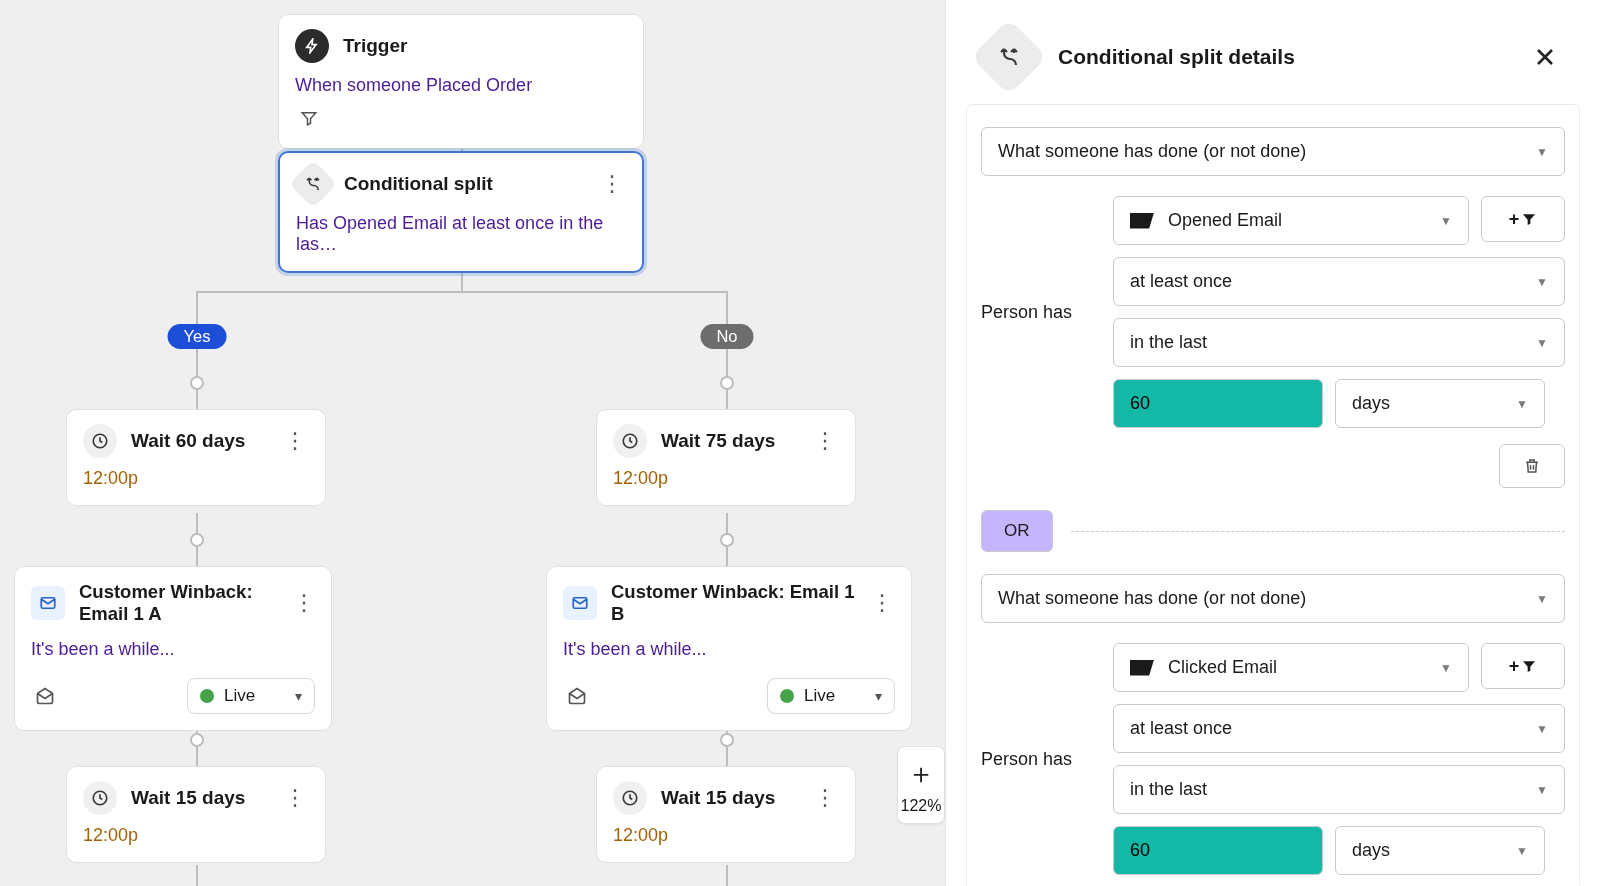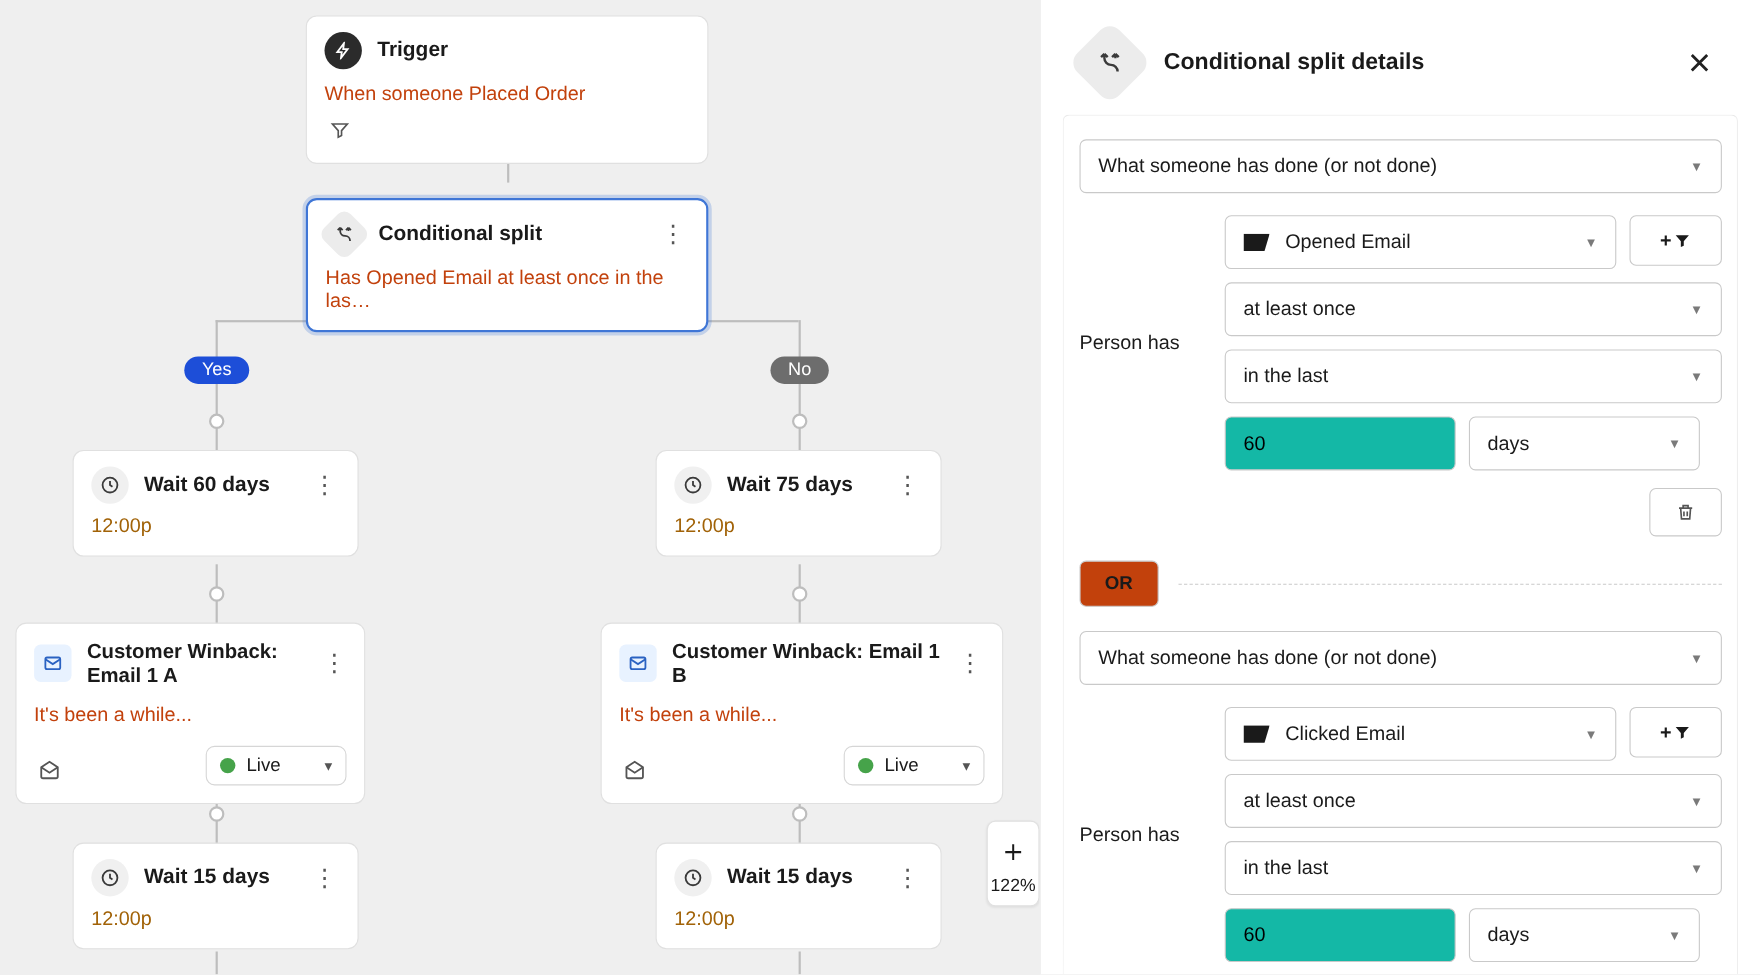--- a/index.html
+++ b/index.html
@@ -43,21 +43,21 @@
     box-shadow: 0 0 0 rgba(0,0,0,0);
     padding: 14px 16px 16px;
     text-align: left;
   }
   .card.selected {
     border: 2px solid #3f76d6;
     outline: 3px solid rgba(63,118,214,0.25);
   }
   .card .head { display: flex; align-items: center; gap: 14px; }
   .card .title { font-size: 19px; font-weight: 600; }
-  .card .desc { font-size: 18px; margin-top: 12px; color: #c2410c; }
+  .card .desc { font-size: 18px; margin-top: 12px; color: #4c1d95; }
   .card .time { font-size: 18px; margin-top: 10px; color: #a16207; }
 
   .iconbox {
     width: 34px; height: 34px; border-radius: 50%;
     display: flex; align-items: center; justify-content: center;
     background: #2b2b2b; color: #fff; flex: 0 0 34px;
   }
   .iconbox.light { background: #f0f0f0; color: #3a3a3a; }
   .iconbox.split { background: #ececec; color: #3a3a3a; transform: rotate(45deg); border-radius: 8px; }
   .iconbox.split svg { transform: rotate(-45deg); }
@@ -68,21 +68,21 @@
     color: #555; cursor: pointer; font-size: 22px; line-height: 1;
     border-radius: 4px;
   }
 
   .pushright { margin-left: auto; }
 
   .subicon {
     width: 28px; height: 28px; display:flex; align-items:center; justify-content:center;
     color:#555;
   }
-  .email-footer { display: flex; align-items: flex-end; margin-top: 18px; }
+  .email-footer { display: flex; align-items: center; margin-top: 18px; }
   .status-select {
     display: flex; align-items: center; gap: 10px; border: 1px solid #d6d6d6; border-radius: 8px;
     padding: 7px 12px; min-width: 128px; cursor: pointer; font-size: 17px;
   }
   .status-dot { width: 14px; height: 14px; border-radius: 50%; background: #46a34a; position: relative; }
   .status-dot::after { content: ""; position: absolute; inset: 4px; background: #fff0; }
   .caret { margin-left: auto; color: #555; font-size: 14px; }
 
   
   .zoom {
@@ -146,22 +146,22 @@
   }
   .trashbtn {
     border:1px solid #c9c9c9; border-radius:6px; width: 66px; height: 44px;
     display:flex; align-items:center; justify-content:center; cursor:pointer; color:#555;
     background:#fff;
   }
   .blockfoot { display:flex; margin-top: 16px; }
 
   .or-divider { display:flex; align-items:center; gap: 18px; margin: 22px 0 22px; }
   .or-chip {
-    border:1px solid #c9c9c9; border-radius:6px; padding: 10px 22px; font-weight:700; font-size:17px;
-    background:#c2410c; cursor: default;
+    border:1px solid #c9c9c9; border-radius:6px; padding: 10px 22px; font-weight:400; font-size:17px;
+    background:#c4b5fd; cursor: default;
   }
   .dash { flex:1; border-top: 1px dashed #c9c9c9; height:0; }
 
   svg { display:block; }
 </style>
 </head>
 <body>
 
 <div class="canvas">
   <div class="flow">
@@ -197,21 +197,21 @@
         <span class="title">Trigger</span>
       </div>
       <div class="desc">When someone Placed Order</div>
       <div class="subicon" style="margin-top:8px;">
         <svg width="18" height="18" viewBox="0 0 24 24" fill="none" stroke="currentColor" stroke-width="2">
             <path d="M3 5h18l-7 8v6l-4 2v-8L3 5z"></path>
           </svg>
       </div>
     </div>
 
-    <div class="card selected" style="left:278px; top:180px; width:366px;">
+    <div class="card selected" style="left:278px; top:151px; width:366px;">
       <div class="head">
         <span class="iconbox split">
           <svg width="18" height="18" viewBox="0 0 24 24" fill="none" stroke="currentColor" stroke-width="2.2">
               <path d="M7 4v4a6 6 0 0 0 6 6h0a6 6 0 0 1 6 6M7 4l-3 3M7 4l3 3M17 4v4M17 4l-3 3M17 4l3 3"></path>
             </svg>
         </span>
         <span class="title">Conditional split</span>
         <span class="kebab pushright">⋮</span>
       </div>
       <div class="desc">Has Opened Email at least once in the las…</div>

